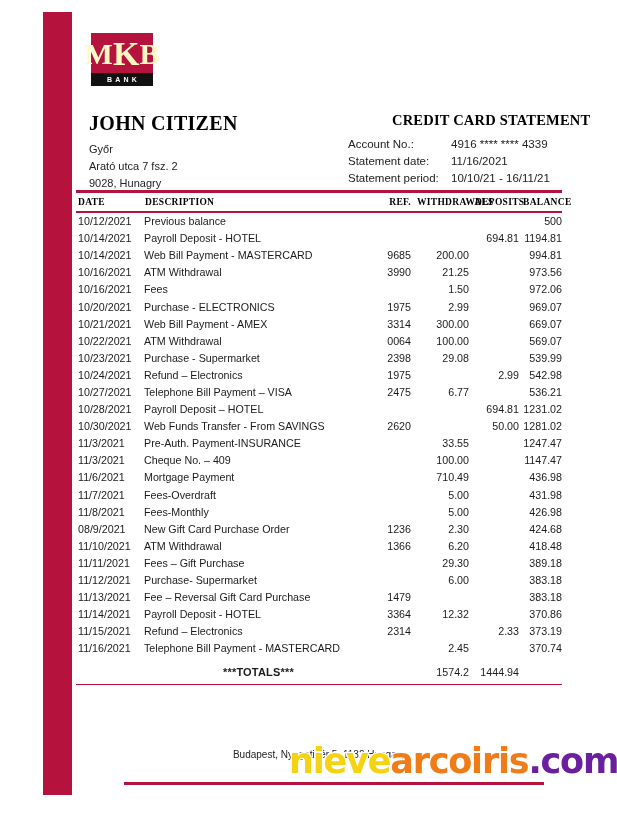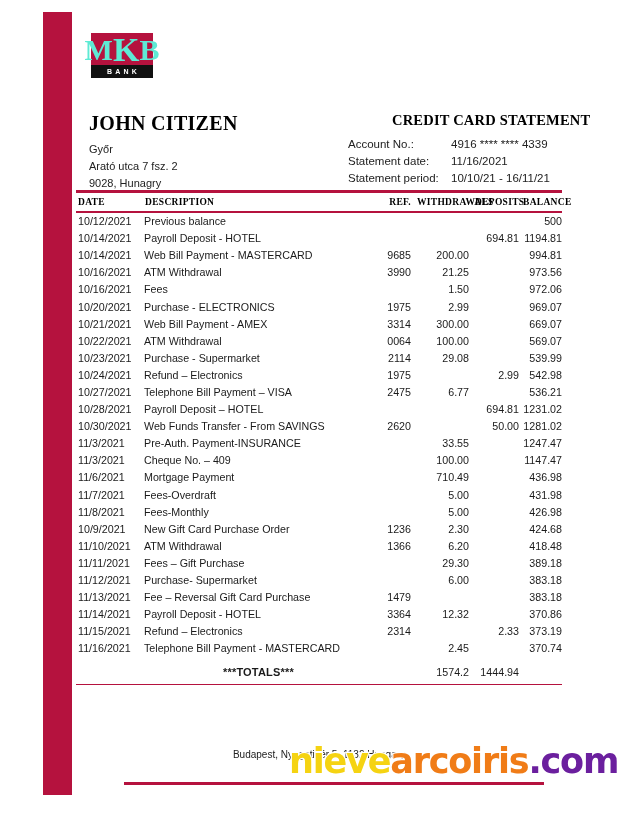--- a/index.html
+++ b/index.html
@@ -45,23 +45,23 @@
 
   
   #logo {
     position: absolute;
     left: 15px;
     top: 33px;
     width: 62px;
   }
   #logo-mark {
     width: 62px;
-    height: 32px;
+    height: 40px;
     background: #b5123e;
-    color: #5eead4;
+    color: #fef9c3;
     font-family: "Liberation Serif", serif;
     font-size: 30px;
     font-weight: bold;
     letter-spacing: 0px;
     display: flex;
     align-items: center;
     justify-content: center;
     line-height: 1;
   }
   #logo-mark .k {
@@ -372,21 +372,21 @@
               <td class="c-date">10/22/2021</td>
               <td class="c-desc">ATM Withdrawal</td>
               <td class="c-ref">0064</td>
               <td class="c-wd">100.00</td>
               <td class="c-dep"></td>
               <td class="c-bal">569.07</td>
             </tr>
             <tr>
               <td class="c-date">10/23/2021</td>
               <td class="c-desc">Purchase - Supermarket</td>
-              <td class="c-ref">2114</td>
+              <td class="c-ref">2398</td>
               <td class="c-wd">29.08</td>
               <td class="c-dep"></td>
               <td class="c-bal">539.99</td>
             </tr>
             <tr>
               <td class="c-date">10/24/2021</td>
               <td class="c-desc">Refund – Electronics</td>
               <td class="c-ref">1975</td>
               <td class="c-wd"></td>
               <td class="c-dep">2.99</td>
@@ -450,21 +450,21 @@
             </tr>
             <tr>
               <td class="c-date">11/8/2021</td>
               <td class="c-desc">Fees-Monthly</td>
               <td class="c-ref"></td>
               <td class="c-wd">5.00</td>
               <td class="c-dep"></td>
               <td class="c-bal">426.98</td>
             </tr>
             <tr>
-              <td class="c-date">10/9/2021</td>
+              <td class="c-date">08/9/2021</td>
               <td class="c-desc">New Gift Card Purchase Order</td>
               <td class="c-ref">1236</td>
               <td class="c-wd">2.30</td>
               <td class="c-dep"></td>
               <td class="c-bal">424.68</td>
             </tr>
             <tr>
               <td class="c-date">11/10/2021</td>
               <td class="c-desc">ATM Withdrawal</td>
               <td class="c-ref">1366</td>

